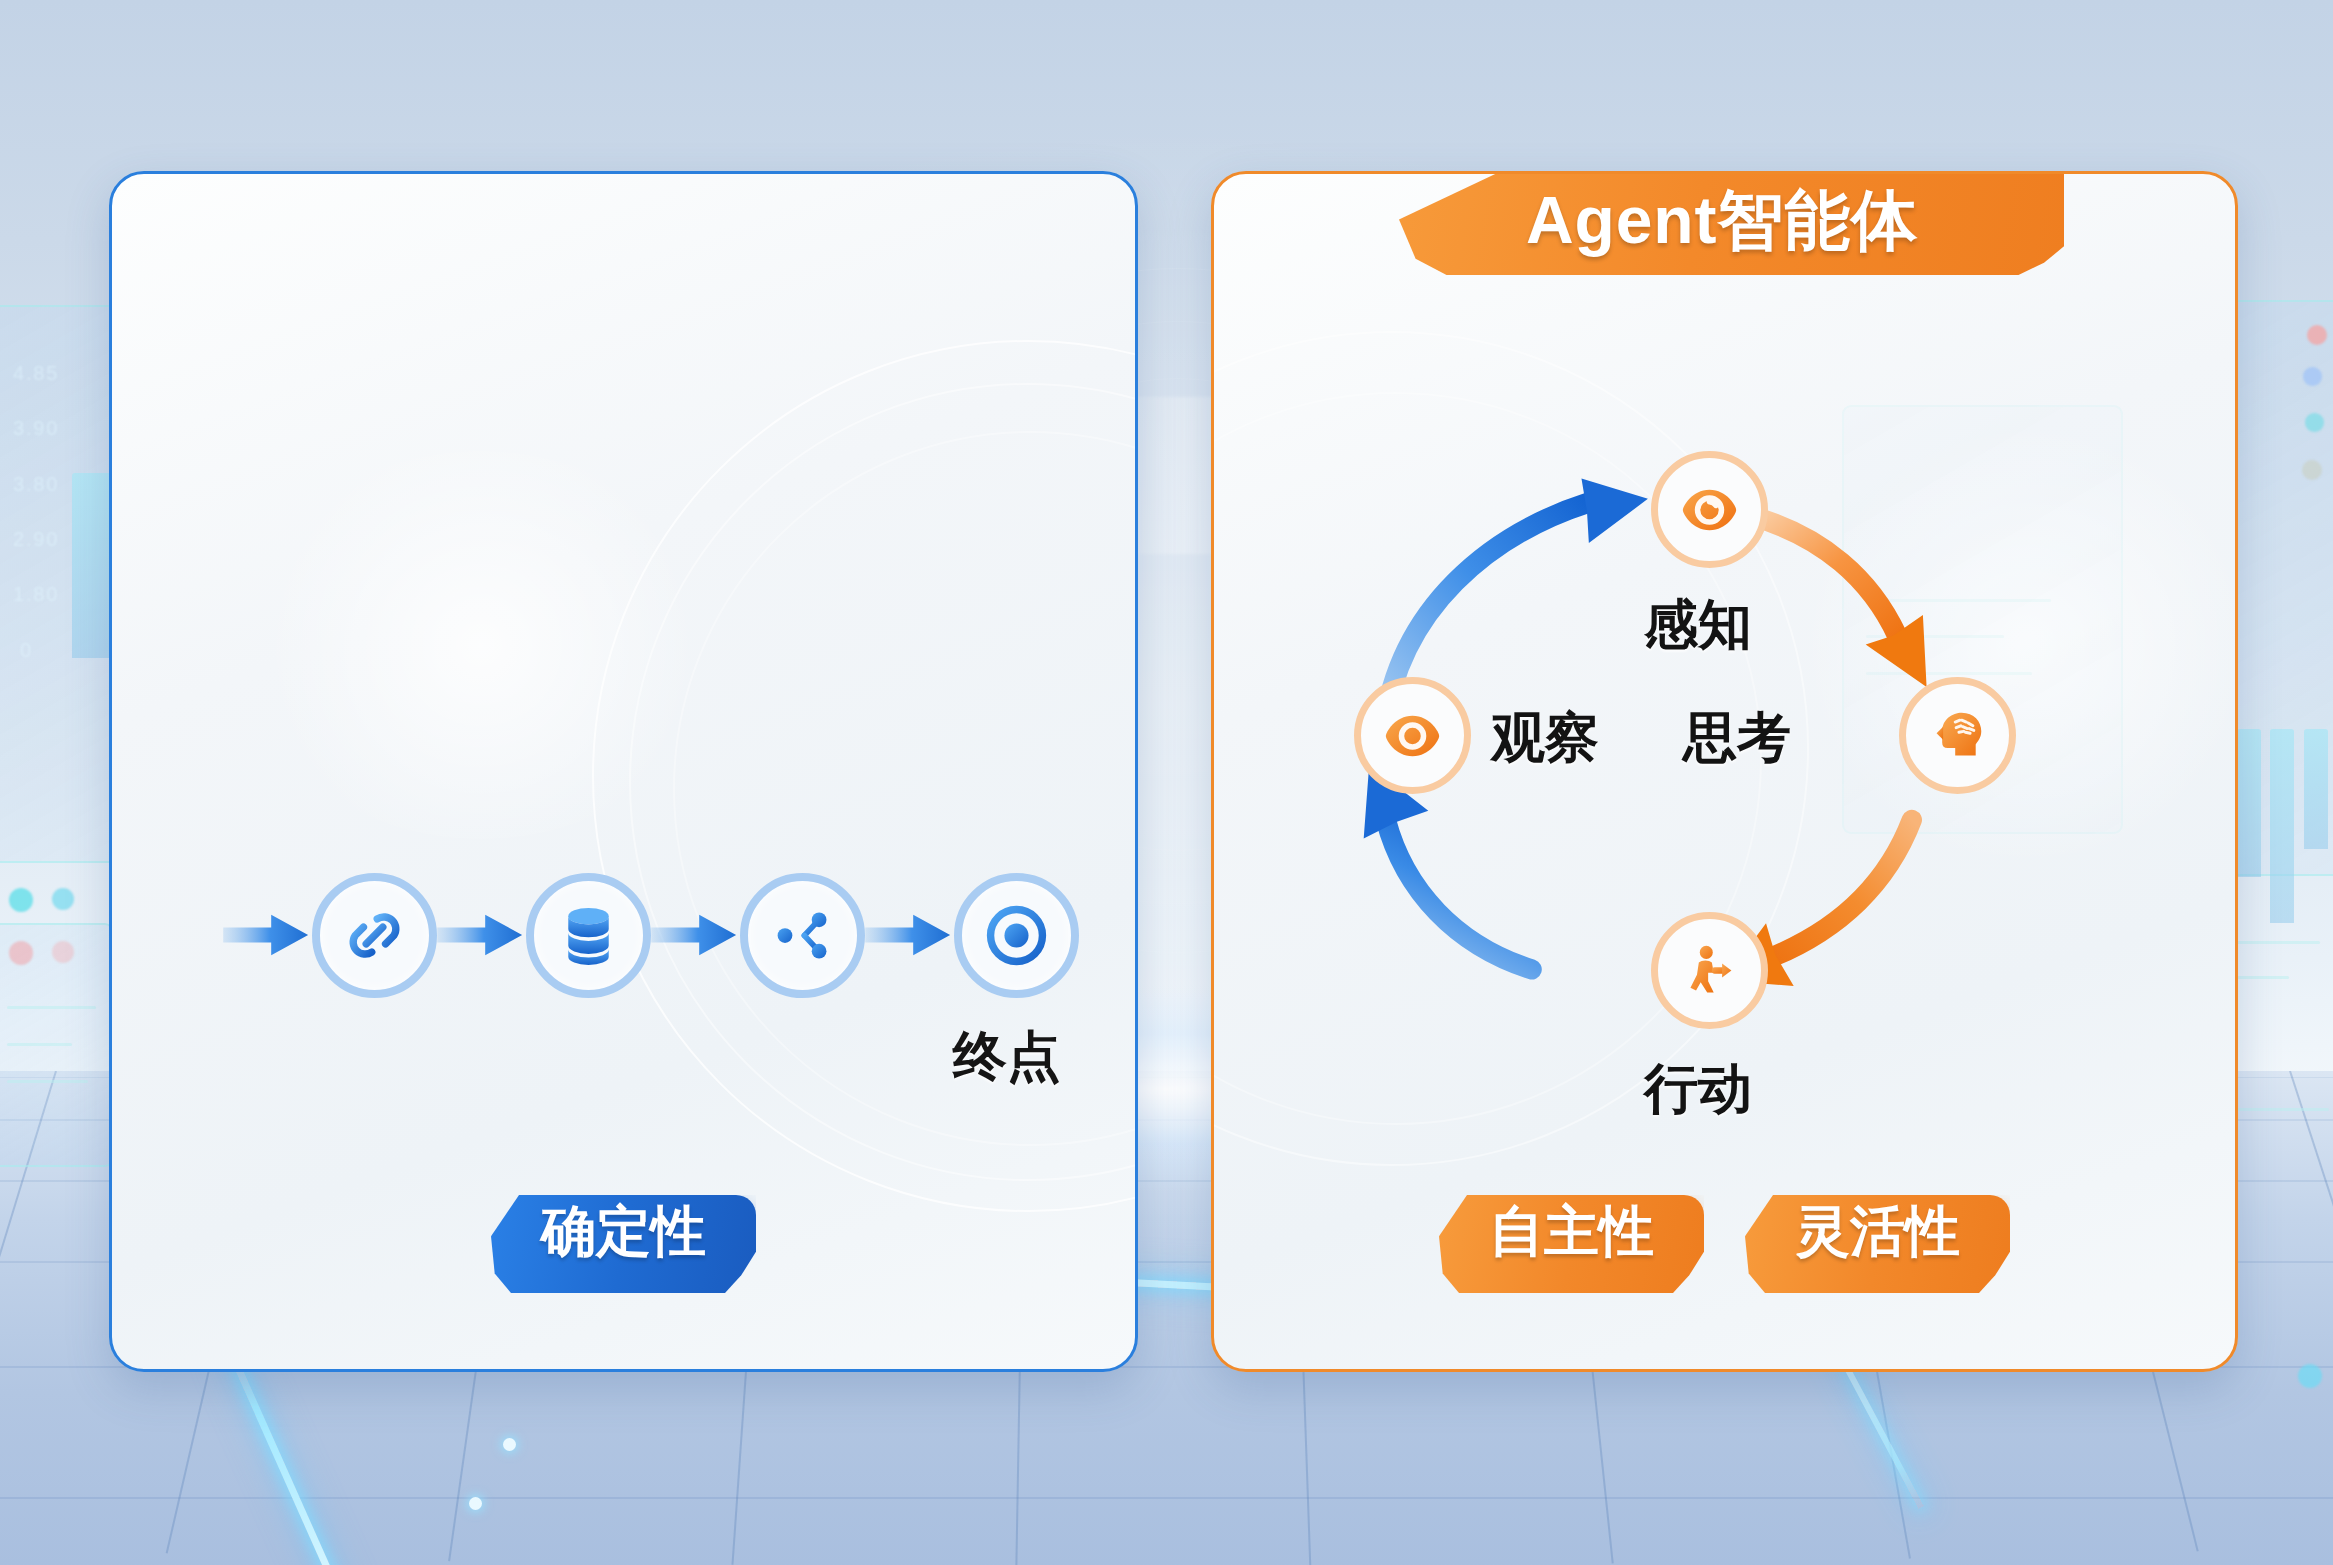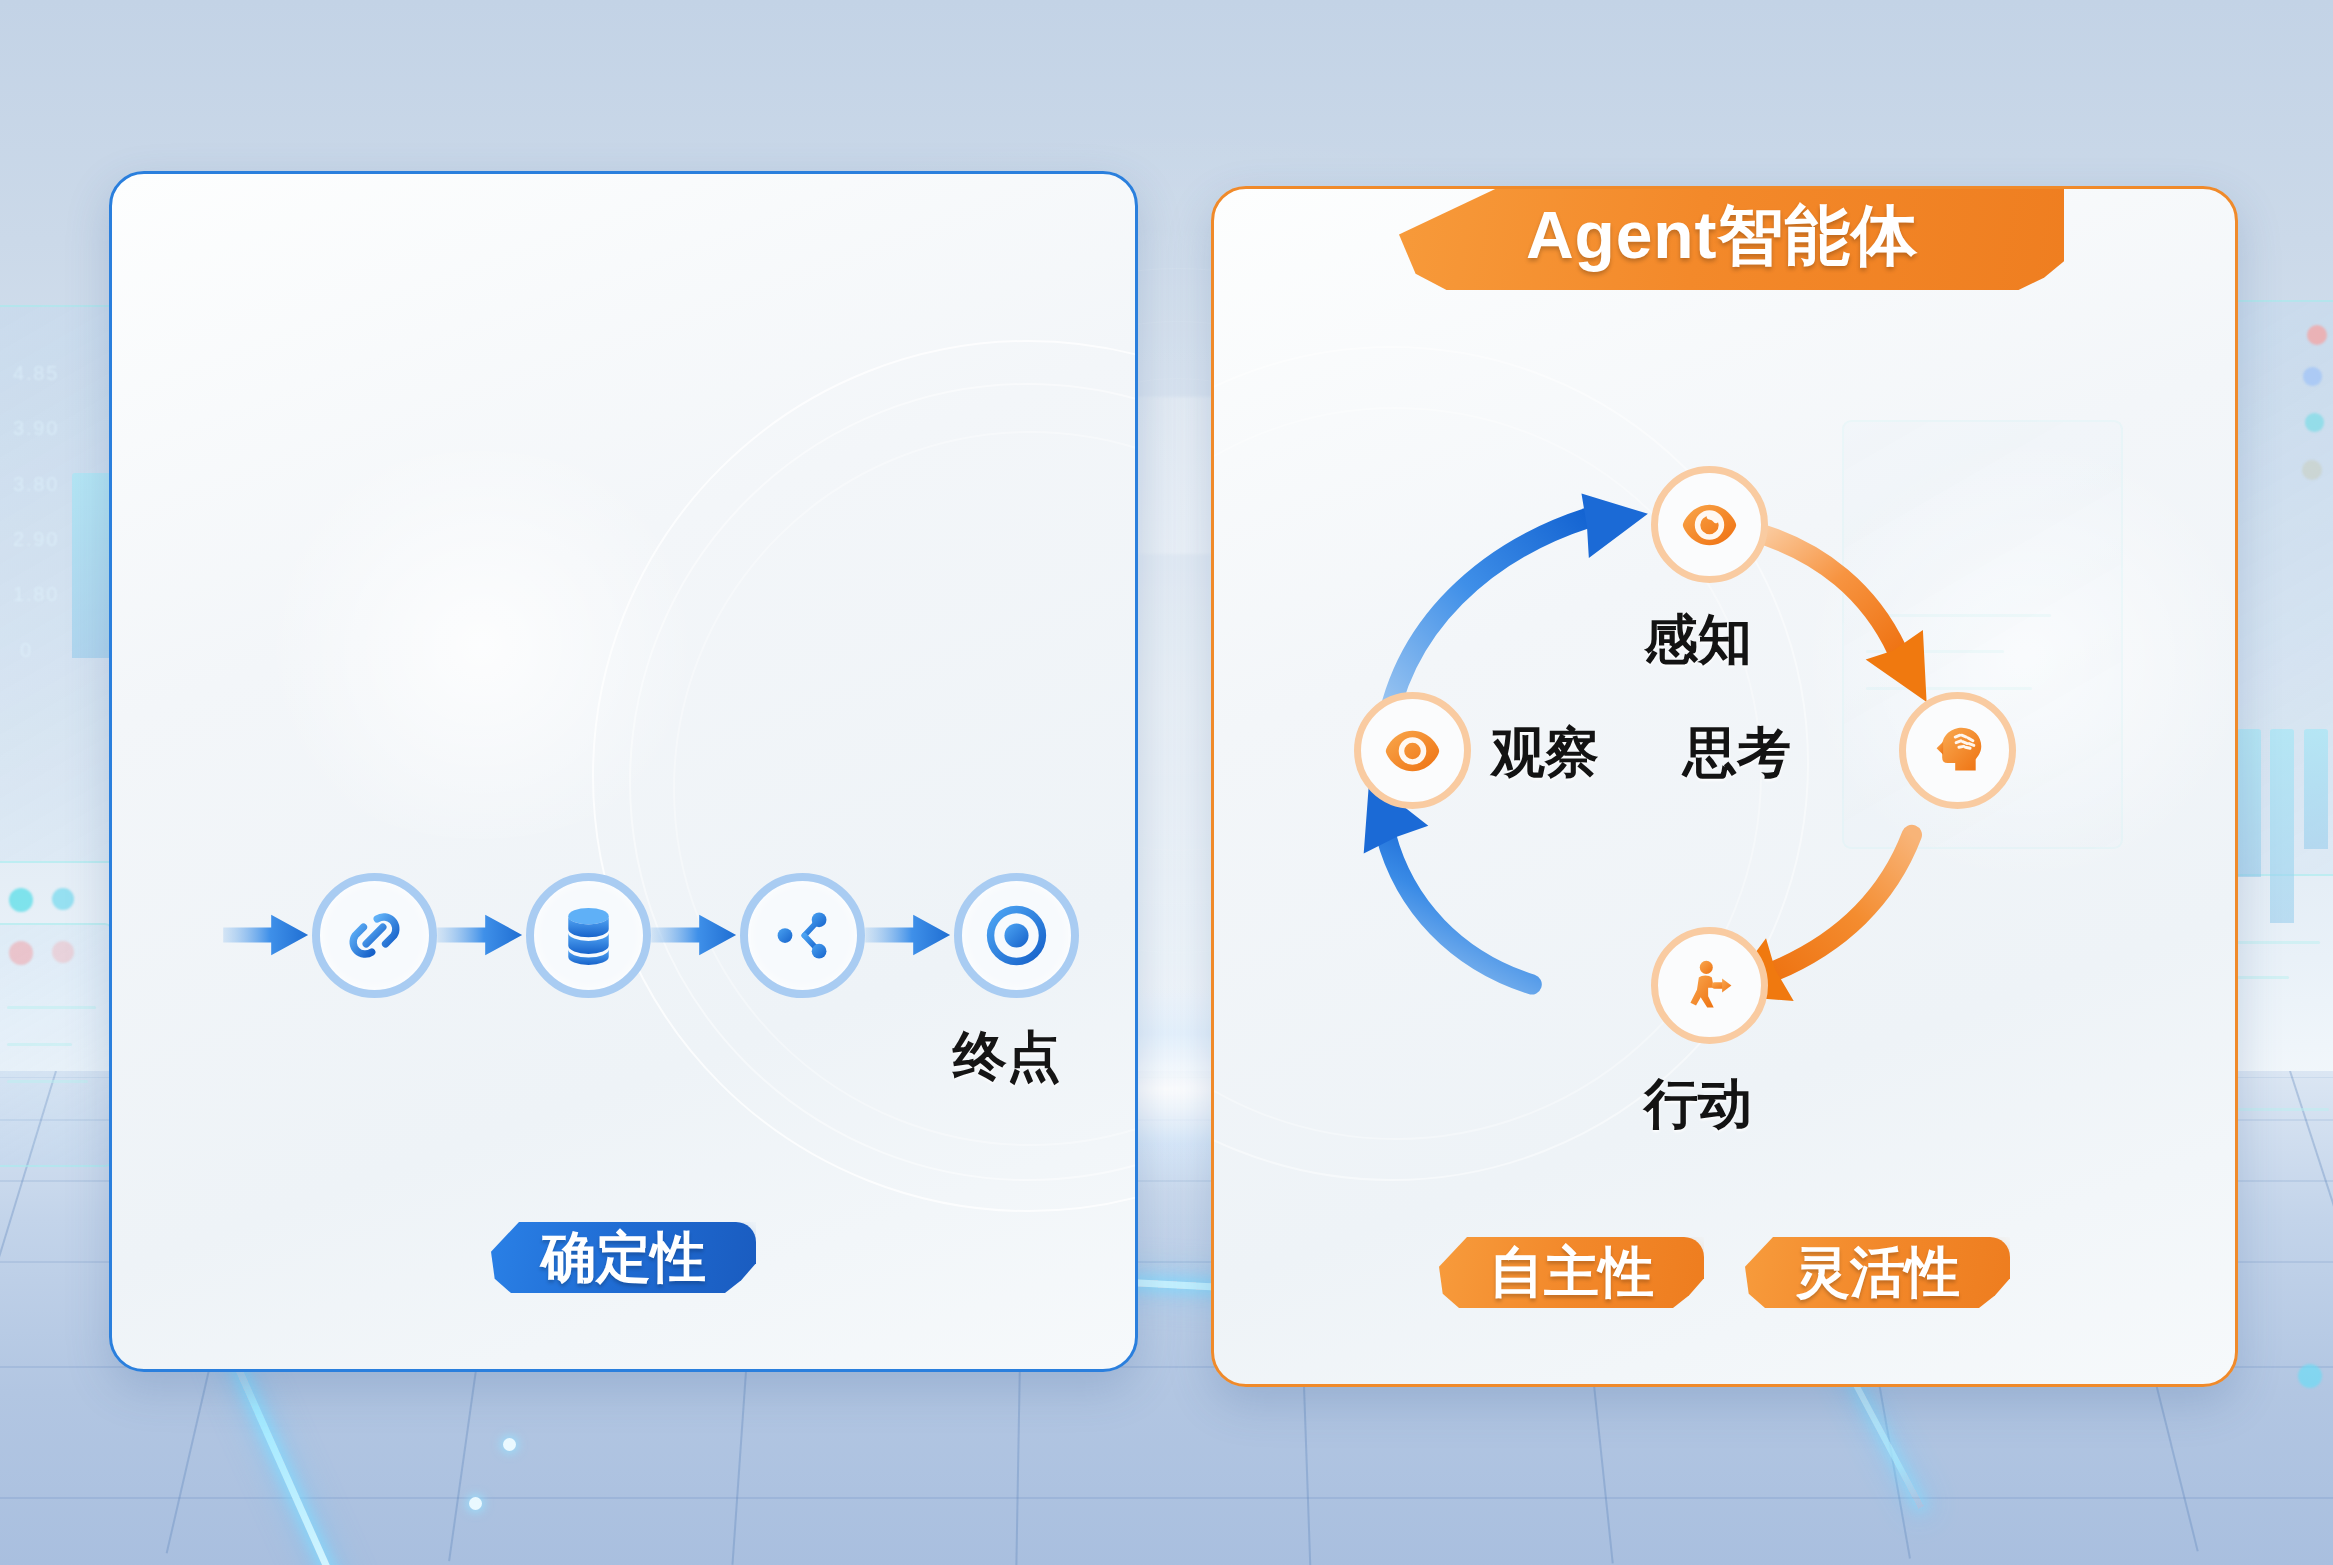--- a/index.html
+++ b/index.html
@@ -44,21 +44,21 @@
   .hudchip{position:absolute;border-radius:50%;filter:blur(0.9px);}
   .arcring{position:absolute;border-radius:50%;border:1.8px solid rgba(255,255,255,.5);}
   .beam{position:absolute;background:linear-gradient(90deg,rgba(255,255,255,0),rgba(255,255,255,.55),rgba(255,255,255,0));filter:blur(1.8px);}
   
   .card{
     position:absolute;border-radius:35px;overflow:hidden;
     background:linear-gradient(160deg,#fdfefe 0%,#f3f6f9 35%,#eef3f7 70%,#f6f9fb 100%);
     box-shadow:0 16.6px 44px rgba(60,95,150,.22);
   }
   #card-chain{left:109px;top:171px;width:1023px;height:1195px;border:3.7px solid #2a7fdd;}
-  #card-agent{left:1211px;top:186px;width:1021px;height:1195px;border:3.7px solid #f08a2a;}
+  #card-agent{left:1211px;top:171px;width:1021px;height:1195px;border:3.7px solid #f08a2a;}
   .card-inner{position:absolute;inset:0;overflow:hidden;}
   .card-arc{position:absolute;border-radius:50%;border:2.8px solid rgba(255,255,255,.85);}
   .card-haze{position:absolute;border-radius:50%;}
   
   .banner{position:absolute;height:103px;display:flex;align-items:center;justify-content:center;
           border-radius:0 0 28px 28px;}
   .banner span{
     font-size:66px;font-weight:bold;color:#ffffff;letter-spacing:0.9px;
     text-shadow:0 2.8px 4.6px rgba(0,0,0,.22);
     padding:0 50px 5.5px 31px;white-space:nowrap;
@@ -85,21 +85,21 @@
                 text-shadow:0 1.8px 2.8px rgba(255,255,255,.9);}
   
   #agent-cycle{position:absolute;left:0;top:0;width:1021px;height:1195px;pointer-events:none;}
   .cnode{position:absolute;width:103px;height:103px;border-radius:50%;
          border:7.4px solid #f9cba1;background:#fbfcfd;
          display:flex;align-items:center;justify-content:center;}
   .clabel{position:absolute;font-size:54px;font-weight:bold;color:#131313;white-space:nowrap;
           text-shadow:0 1.8px 2.8px rgba(255,255,255,.9);}
   
   .tagrow{position:absolute;bottom:76px;left:0;width:100%;display:flex;justify-content:center;gap:41px;}
-  .tag{height:71px;display:flex;align-items:center;justify-content:center;padding:0 50px;
+  .tag{height:98px;display:flex;align-items:flex-start;justify-content:center;padding:0 50px;
        clip-path:polygon(28px 0,100% 0,100% 58%,calc(100% - 14.8px) 82%,calc(100% - 31px) 100%,20px 100%,3.7px 80%,0 42%);
        border-radius:20px;}
   .tag span{font-size:55px;font-weight:bold;color:#fff;white-space:nowrap;text-shadow:0 2.8px 3.7px rgba(0,0,0,.2);}
   .tag-blue{background:linear-gradient(100deg,#2a80e6 0%,#1f6bd2 50%,#1a5cc0 100%);
             box-shadow:0 7.4px 18.5px rgba(30,95,190,.35);}
   .tag-orange{background:linear-gradient(100deg,#f79b3c 0%,#f2882a 50%,#ee7d1f 100%);
               box-shadow:0 7.4px 18.5px rgba(225,125,30,.33);}
 </style>
 </head>
 <body>

